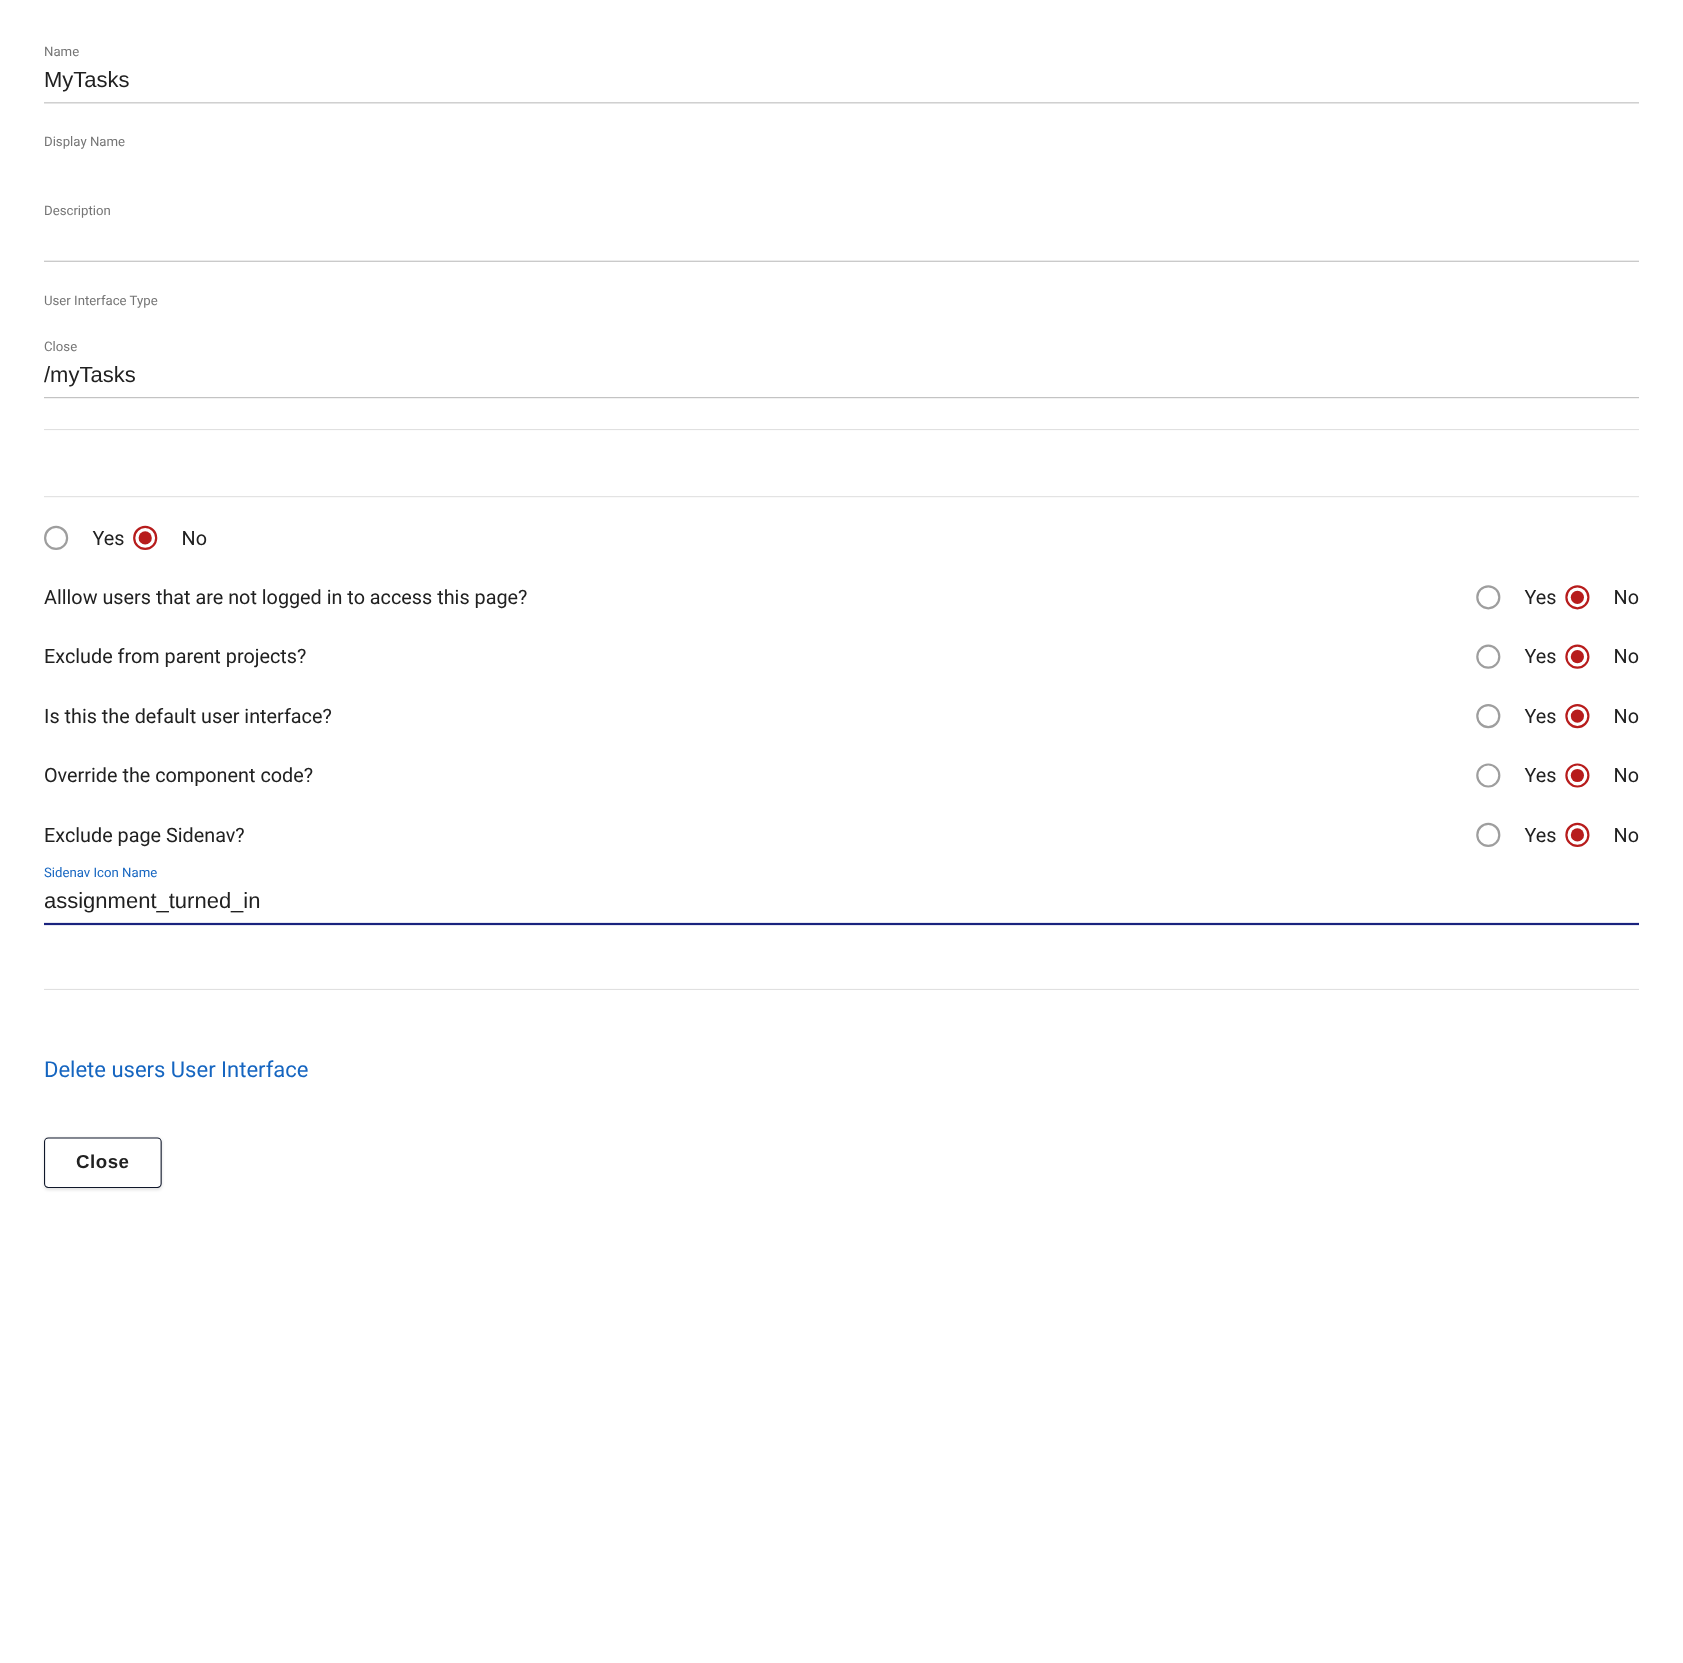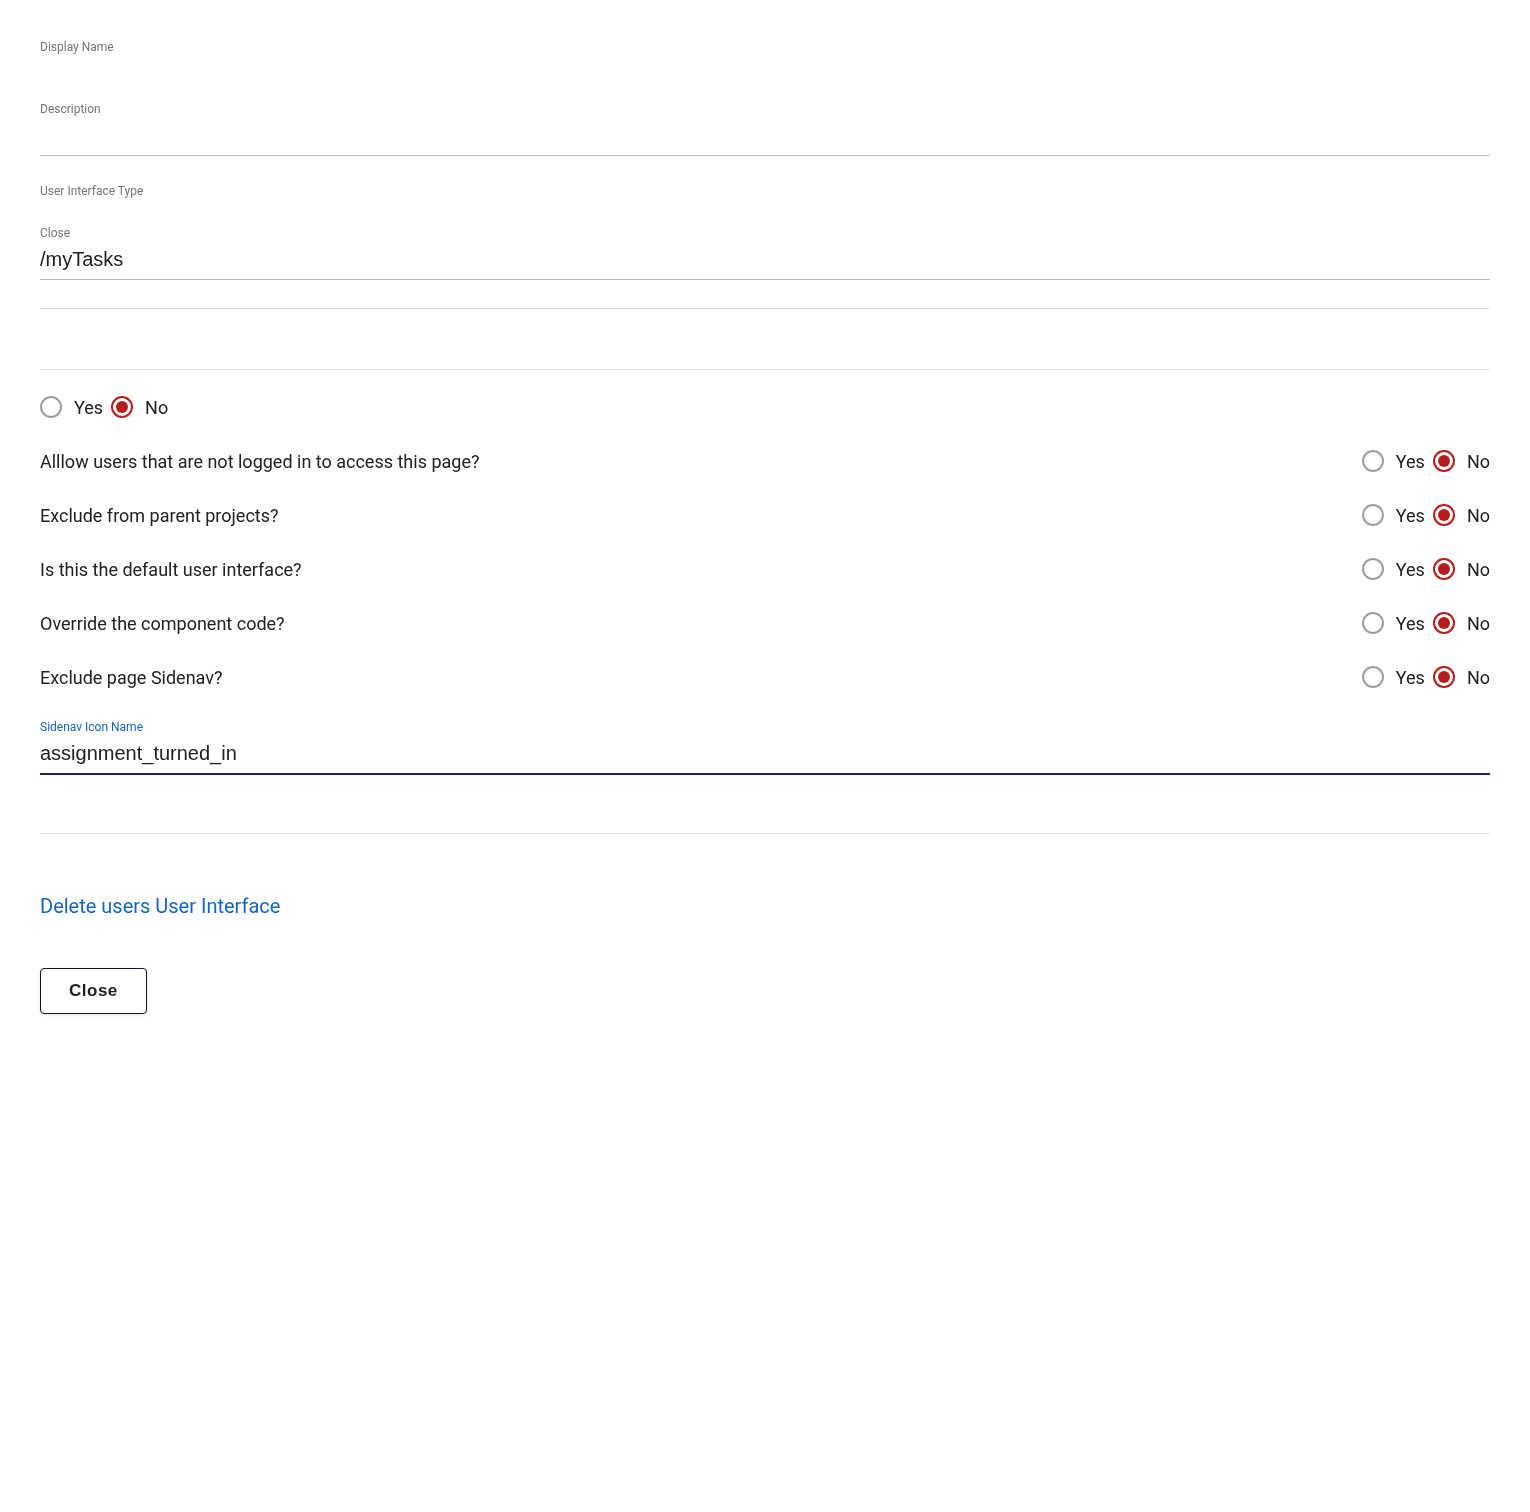--- a/index.html
+++ b/index.html
@@ -120,21 +120,21 @@
 
     .radio-options {
       display: flex;
       align-items: center;
       gap: 8px;
     }
 
     .radio-option {
       display: flex;
       align-items: center;
-      gap: 12px;
+      gap: 22px;
       cursor: pointer;
     }
 
     .radio-option label {
       font-size: 18px;
       color: #212121;
       cursor: pointer;
     }
 
     
@@ -202,20 +202,24 @@
     .section-spacer {
       height: 20px;
     }
   </style>
 </head>
 <body>
 
 <div class="container">
 
   
+  <div class="field-group">
+    <label class="field-label">Name</label>
+    <input class="field-input" type="text" value="MyTasks" style="">
+  </div>
 
   
   <div class="field-group">
     <label class="field-label">Display Name</label>
   </div>
 
   <div class="section-spacer"></div>
 
   
   <div class="field-group">
@@ -316,21 +320,21 @@
           <div class="radio-circle unselected"></div>
           <label>Yes</label>
         </div>
         <div class="radio-option">
           <div class="radio-circle selected"></div>
           <label>No</label>
         </div>
       </div>
     </div>
 
-    <div class="field-group" style="margin-top: 16px;">
+    <div class="field-group" style="">
       <label class="field-label-blue">Sidenav Icon Name</label>
       <input class="field-input-active" type="text" value="assignment_turned_in" style="">
     </div>
 
   </div>
 
   <div class="section-spacer"></div>
   <hr class="bottom-divider">
 
   

